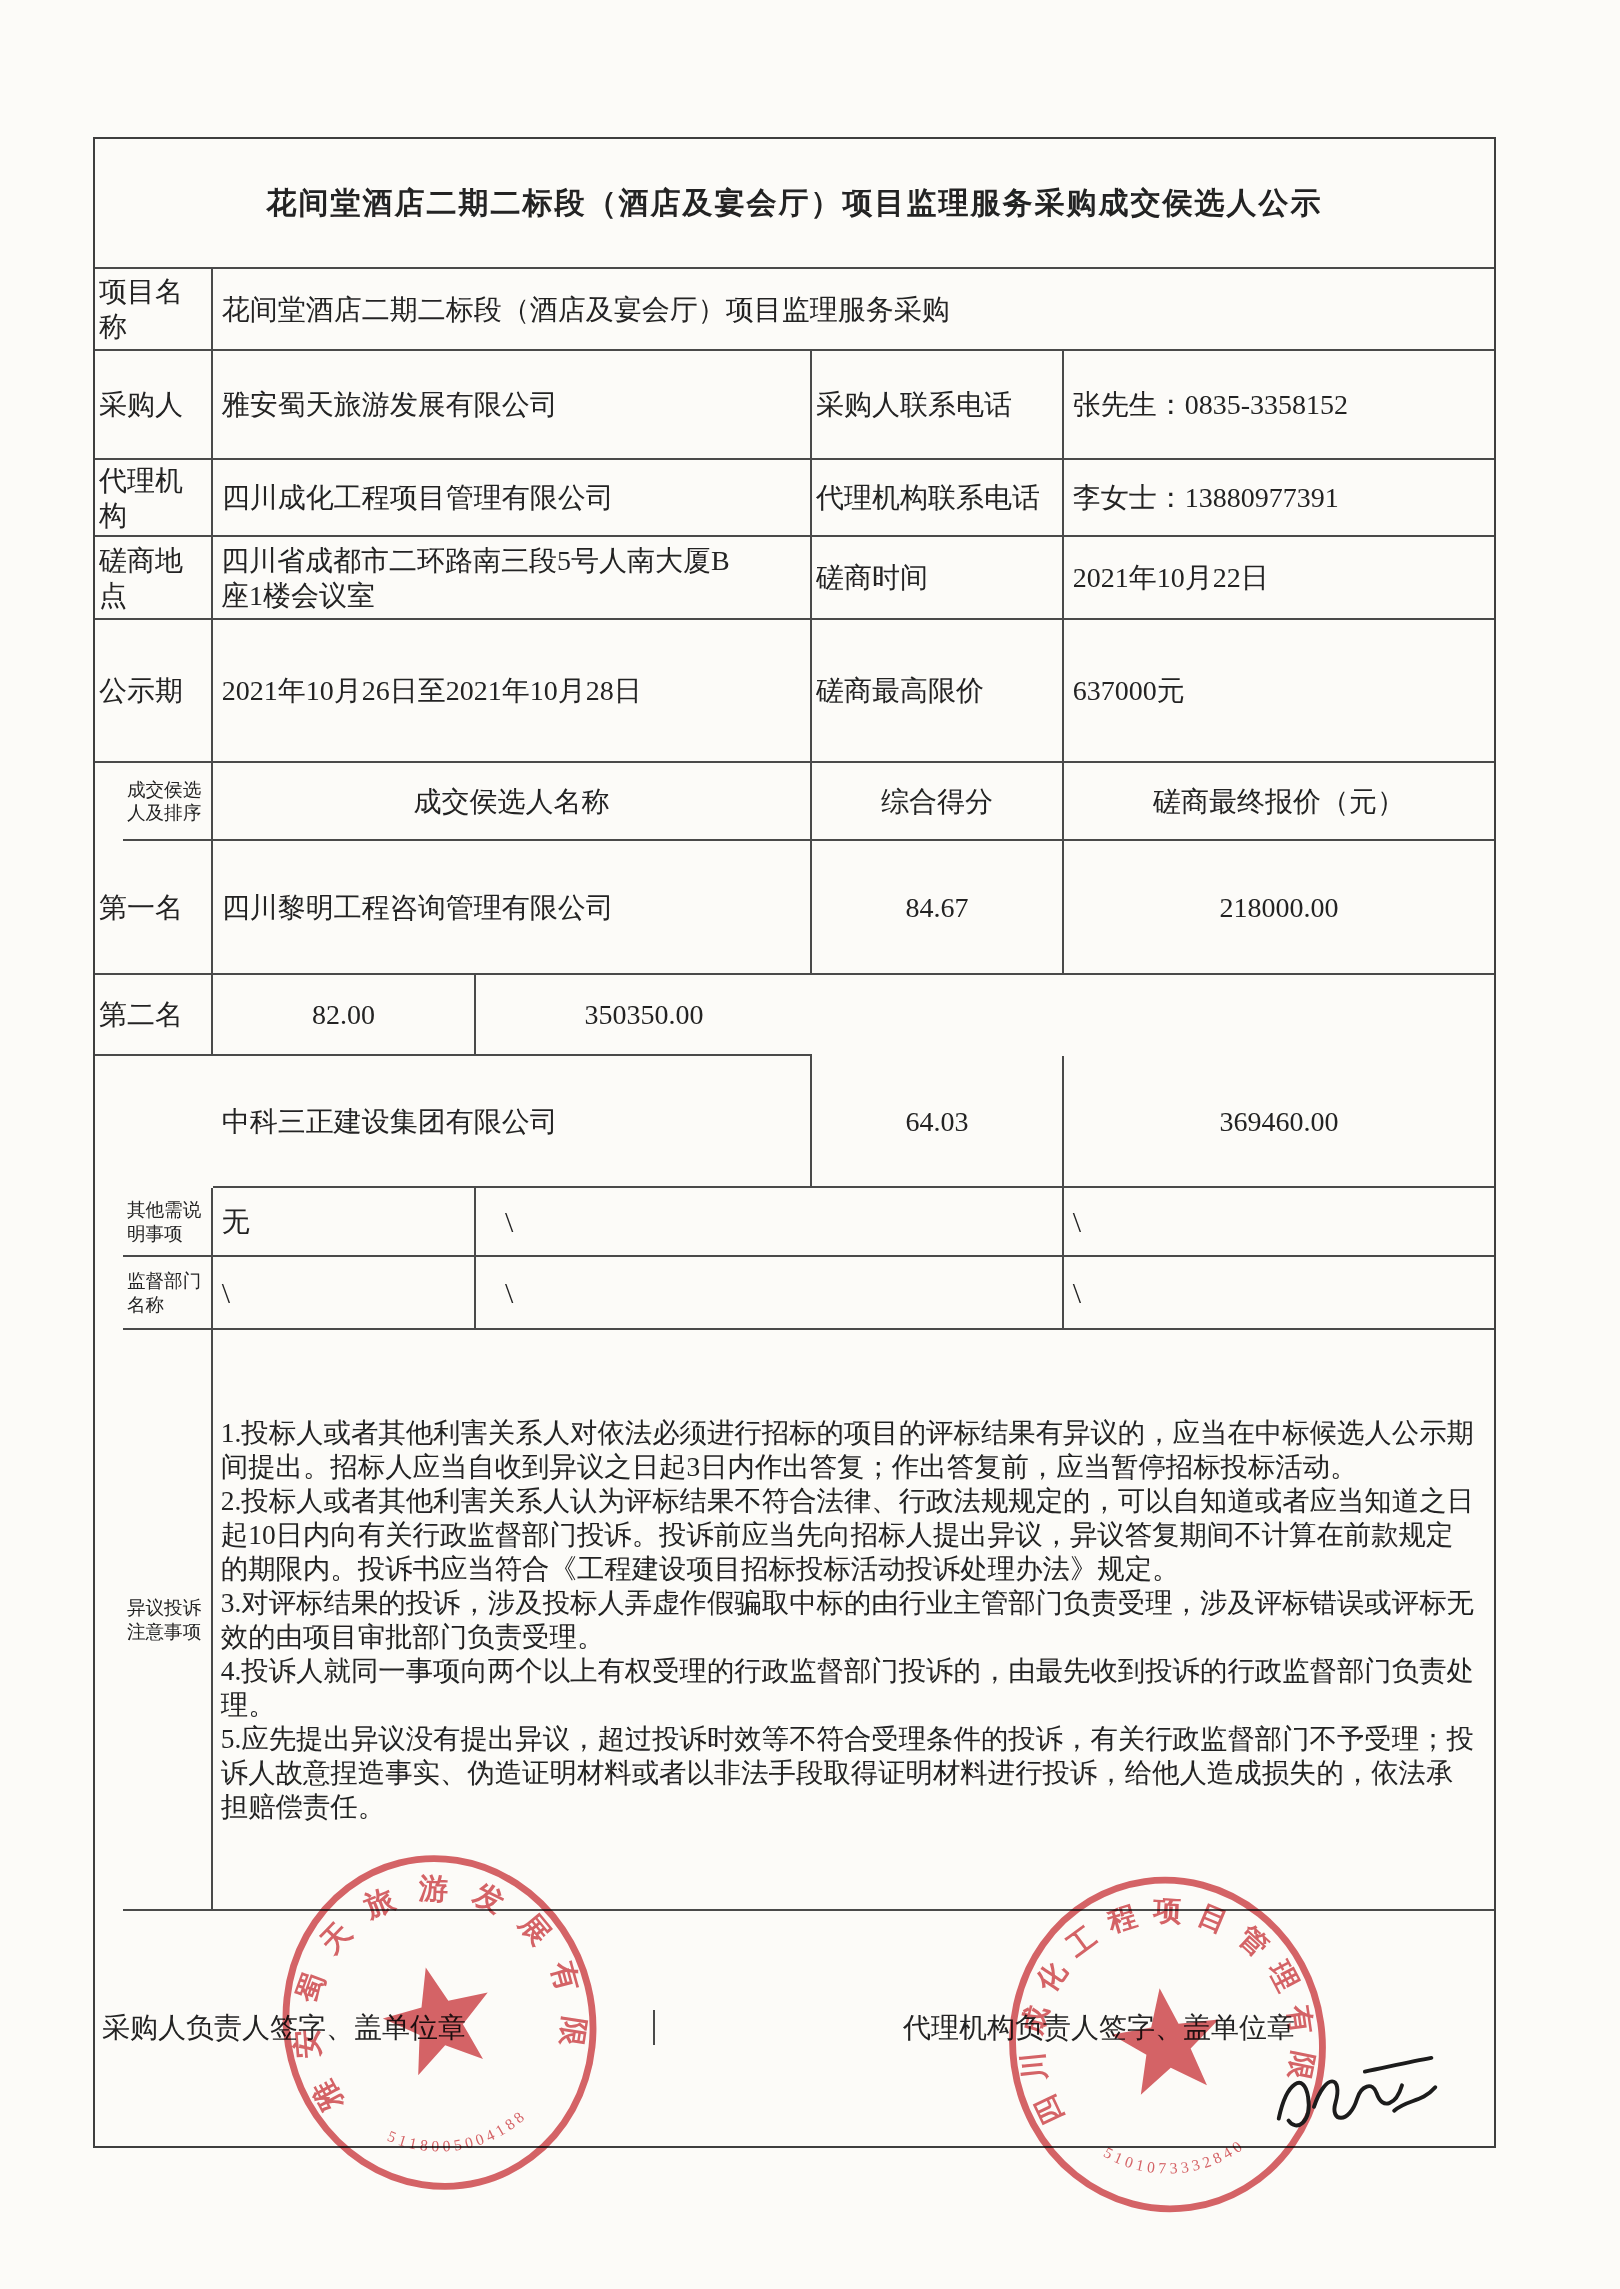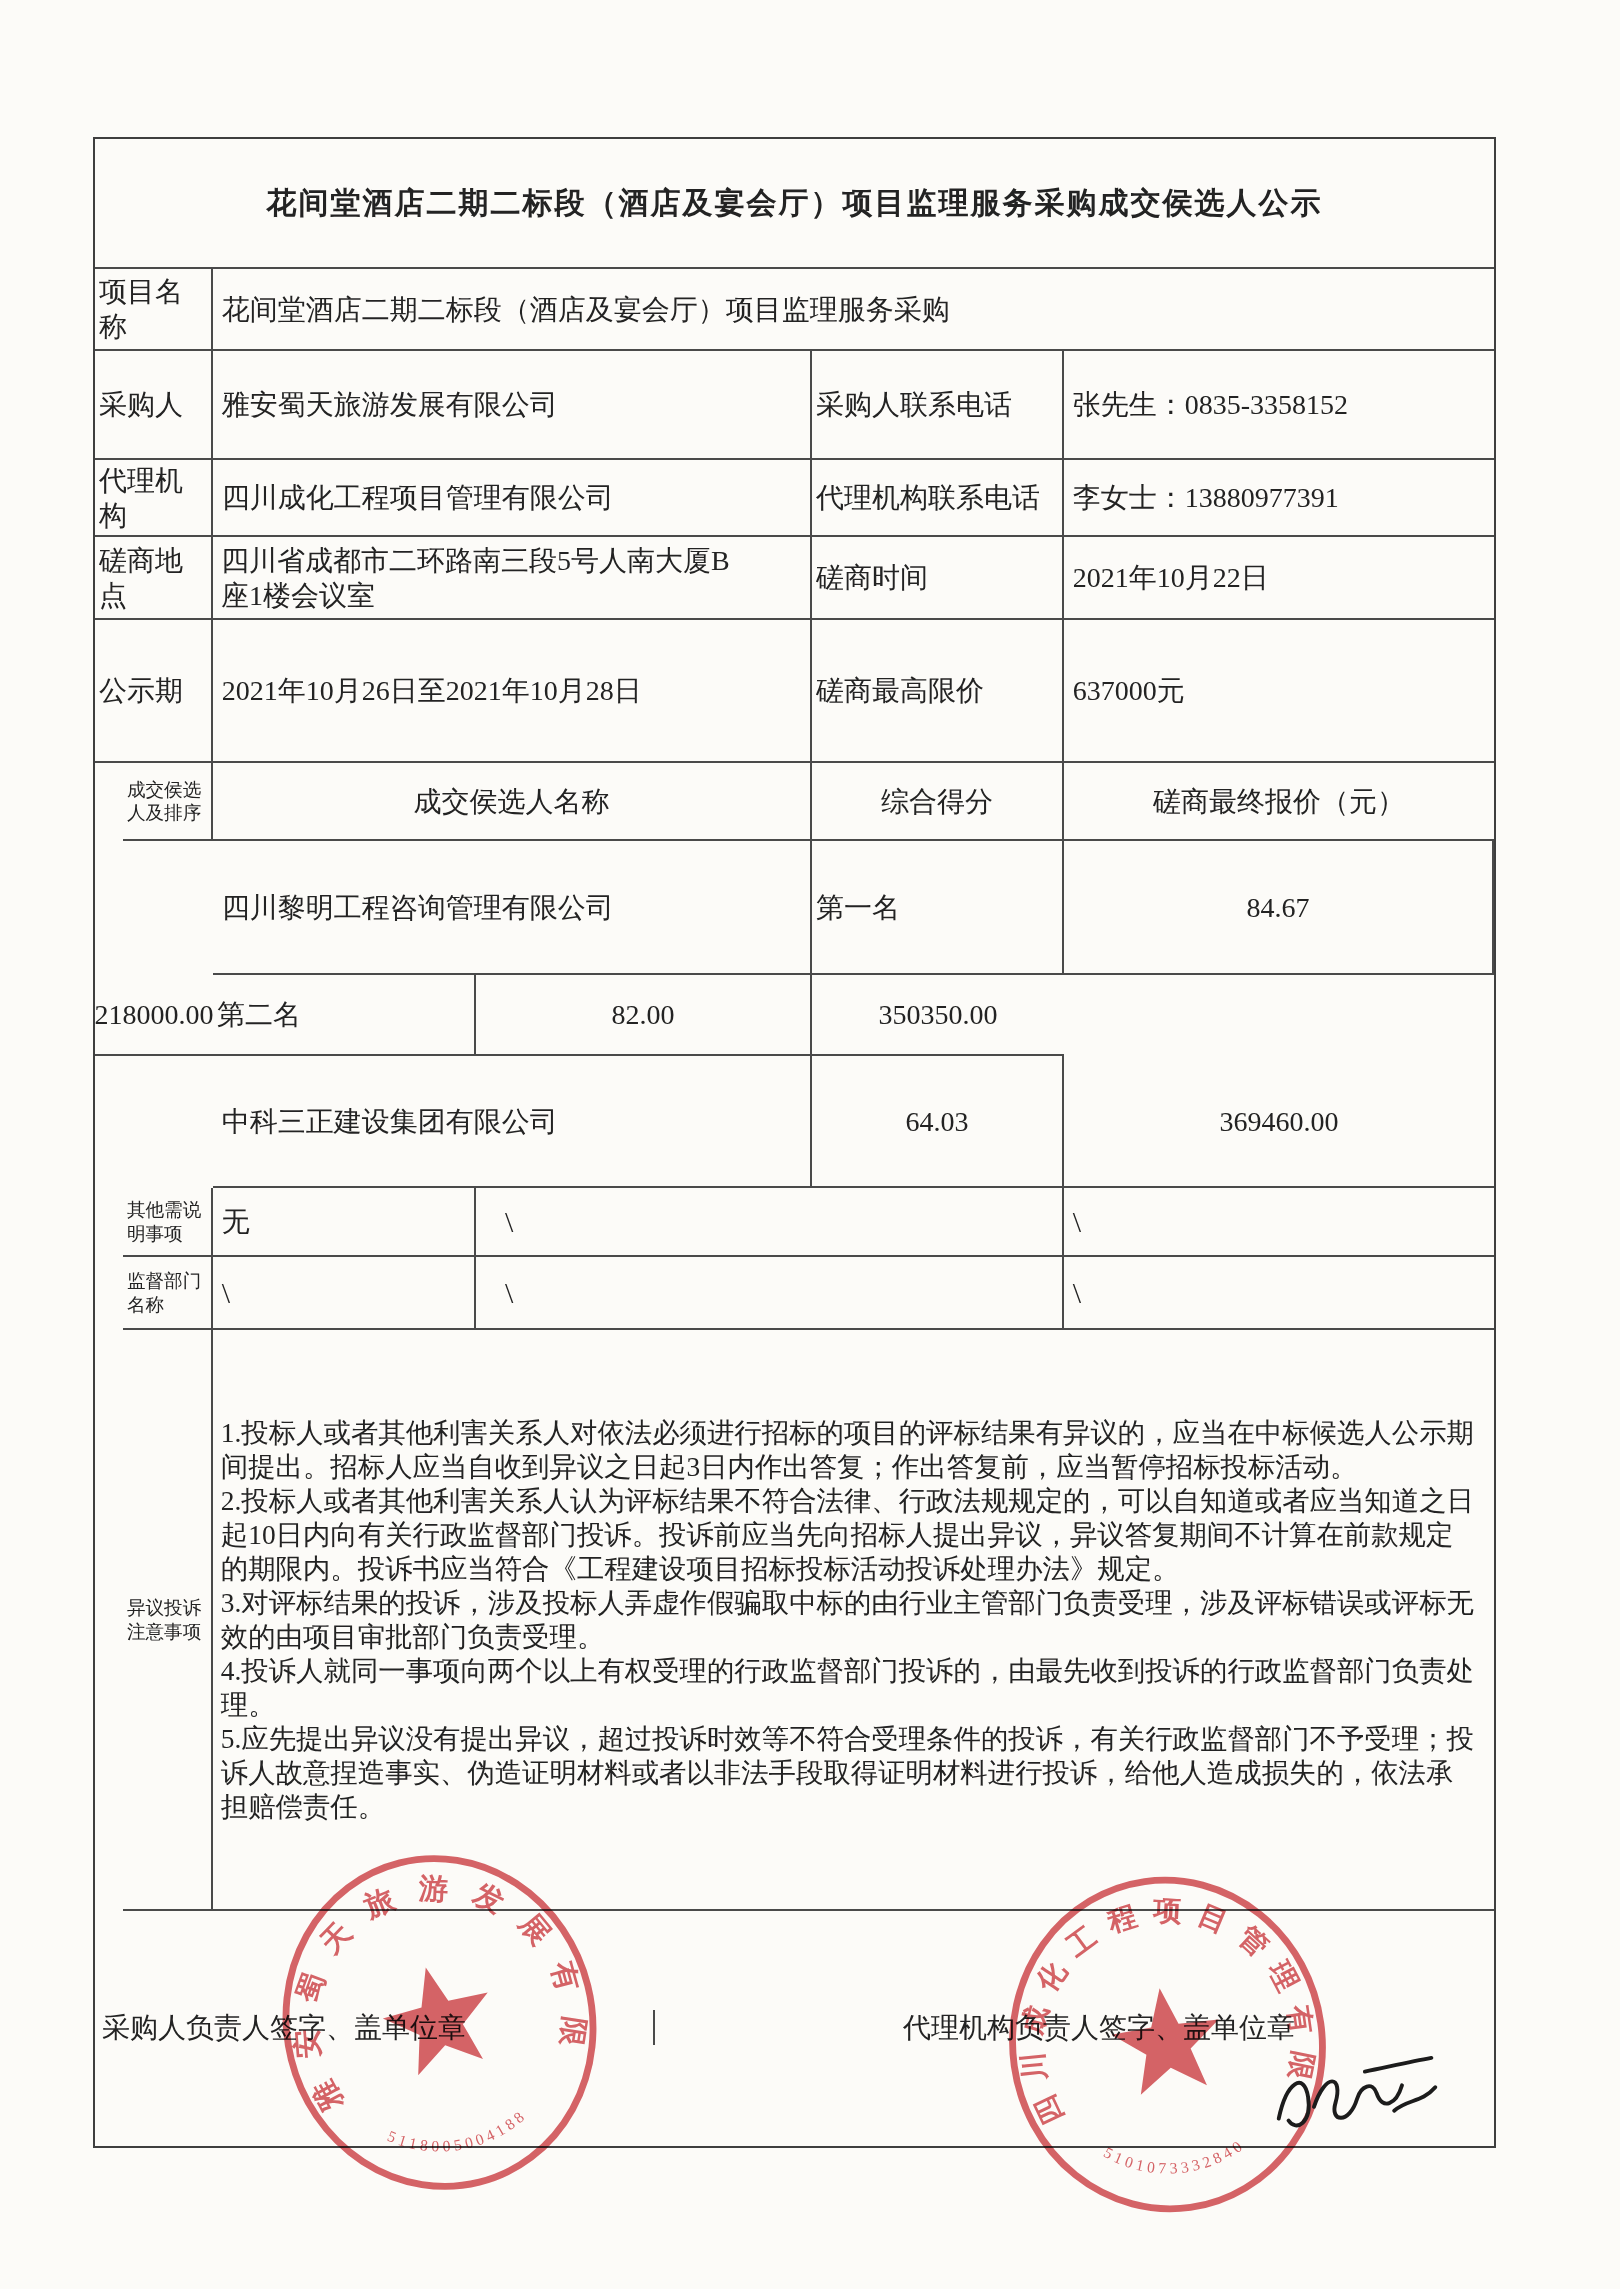--- a/index.html
+++ b/index.html
@@ -83,22 +83,22 @@
     <div class="cell lab">公示期</div>
     <div class="cell val span23">2021年10月26日至2021年10月28日</div>
     <div class="cell lab">磋商最高限价</div>
     <div class="cell val no-r">637000元</div>
 
     <div class="cell lab lab-sm">成交侯选人及排序</div>
     <div class="cell c span23">成交侯选人名称</div>
     <div class="cell c">综合得分</div>
     <div class="cell c no-r">磋商最终报价（元）</div>
 
+    <div class="cell lab">第一名</div>
     <div class="cell val span23">四川黎明工程咨询管理有限公司</div>
-    <div class="cell lab">第一名</div>
     <div class="cell c">84.67</div>
     <div class="cell c no-r">218000.00</div>
 
     <div class="cell lab">第二名</div>
     <div class="cell c">82.00</div>
     <div class="cell c no-r">350350.00</div>
 
     <div class="cell val span23">中科三正建设集团有限公司</div>
     <div class="cell c">64.03</div>
     <div class="cell c no-r">369460.00</div>

